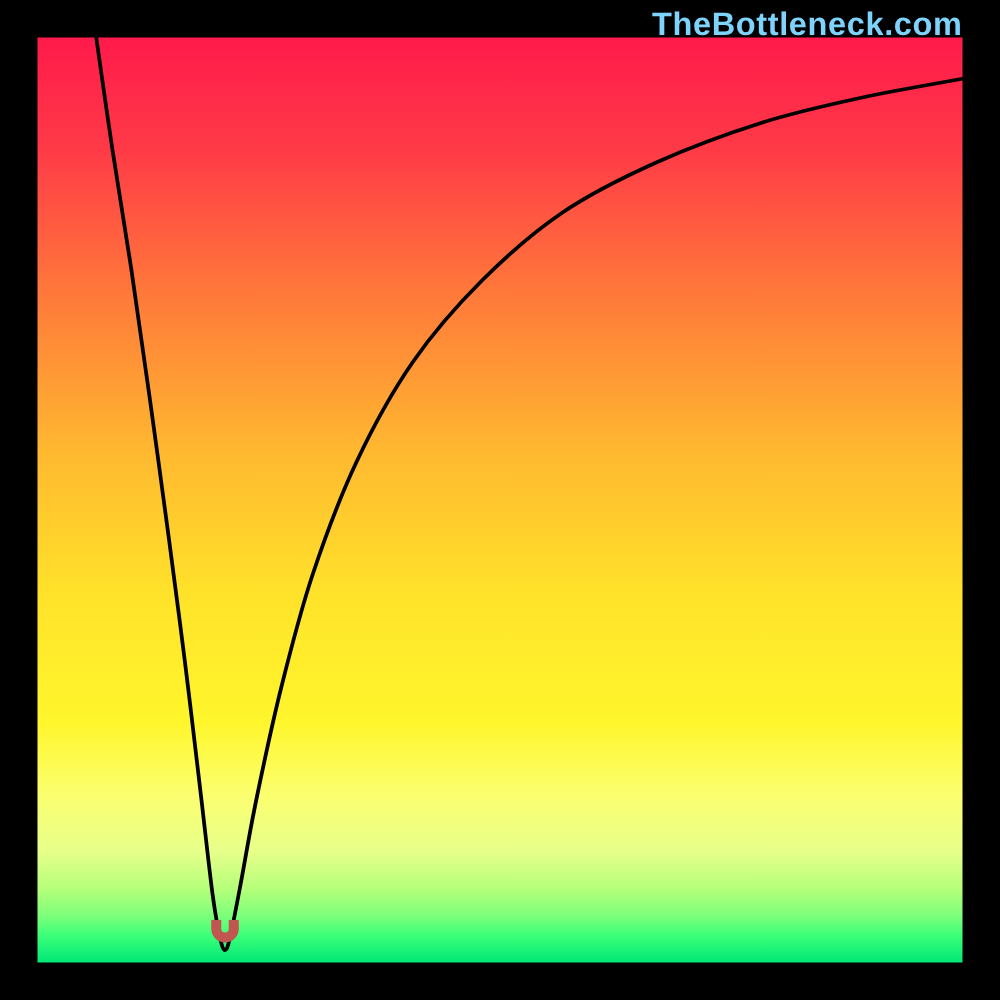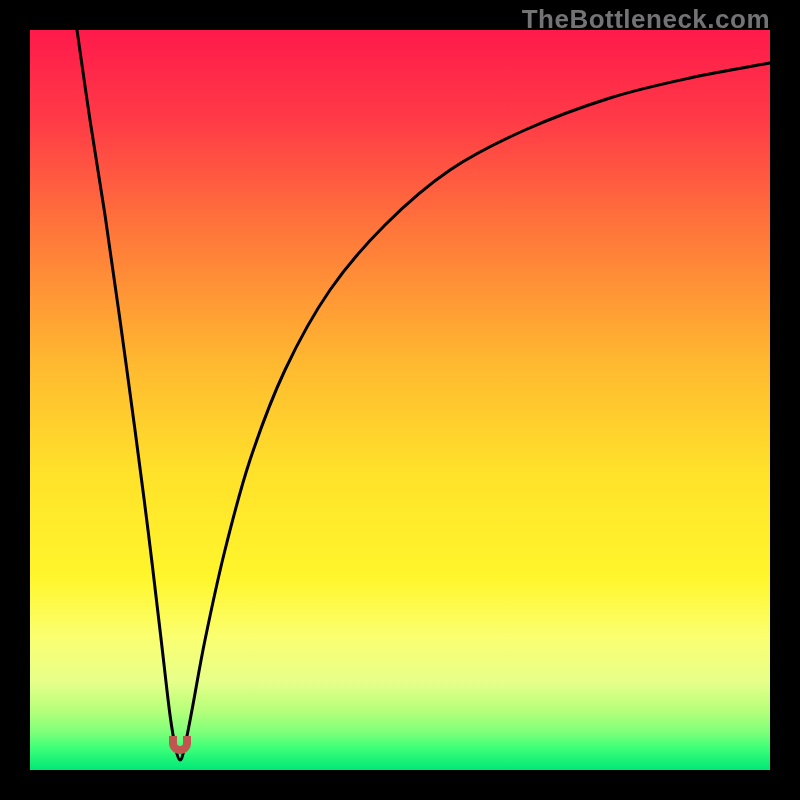--- a/index.html
+++ b/index.html
@@ -26,21 +26,21 @@
     height: 740px;
     
   }
   .watermark {
     position: absolute;
     top: 4px;
     right: 30px;
     font-family: Arial, Helvetica, sans-serif;
     font-size: 26px;
     font-weight: 600;
-    color: #737373;
+    color: #7dd3fc;
     letter-spacing: 0.5px;
     pointer-events: none;
   }
   svg.curve {
     position: absolute;
     left: 0;
     top: 0;
     width: 740px;
     height: 740px;
     overflow: visible;

